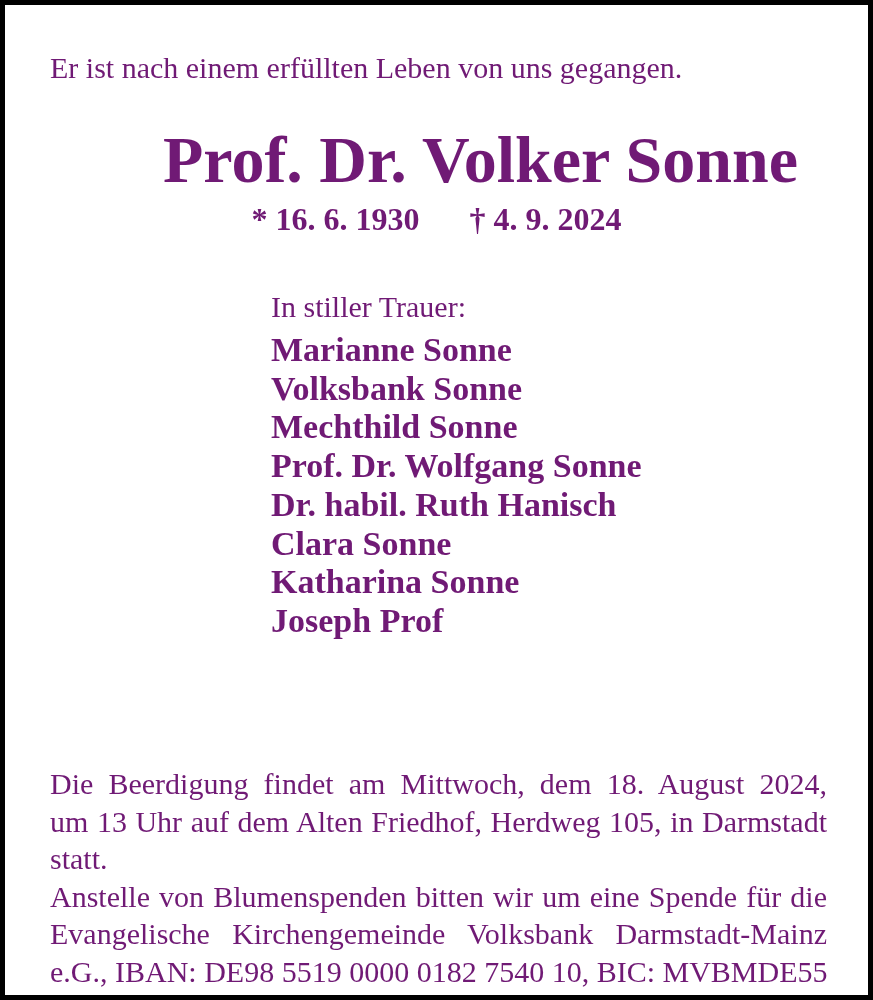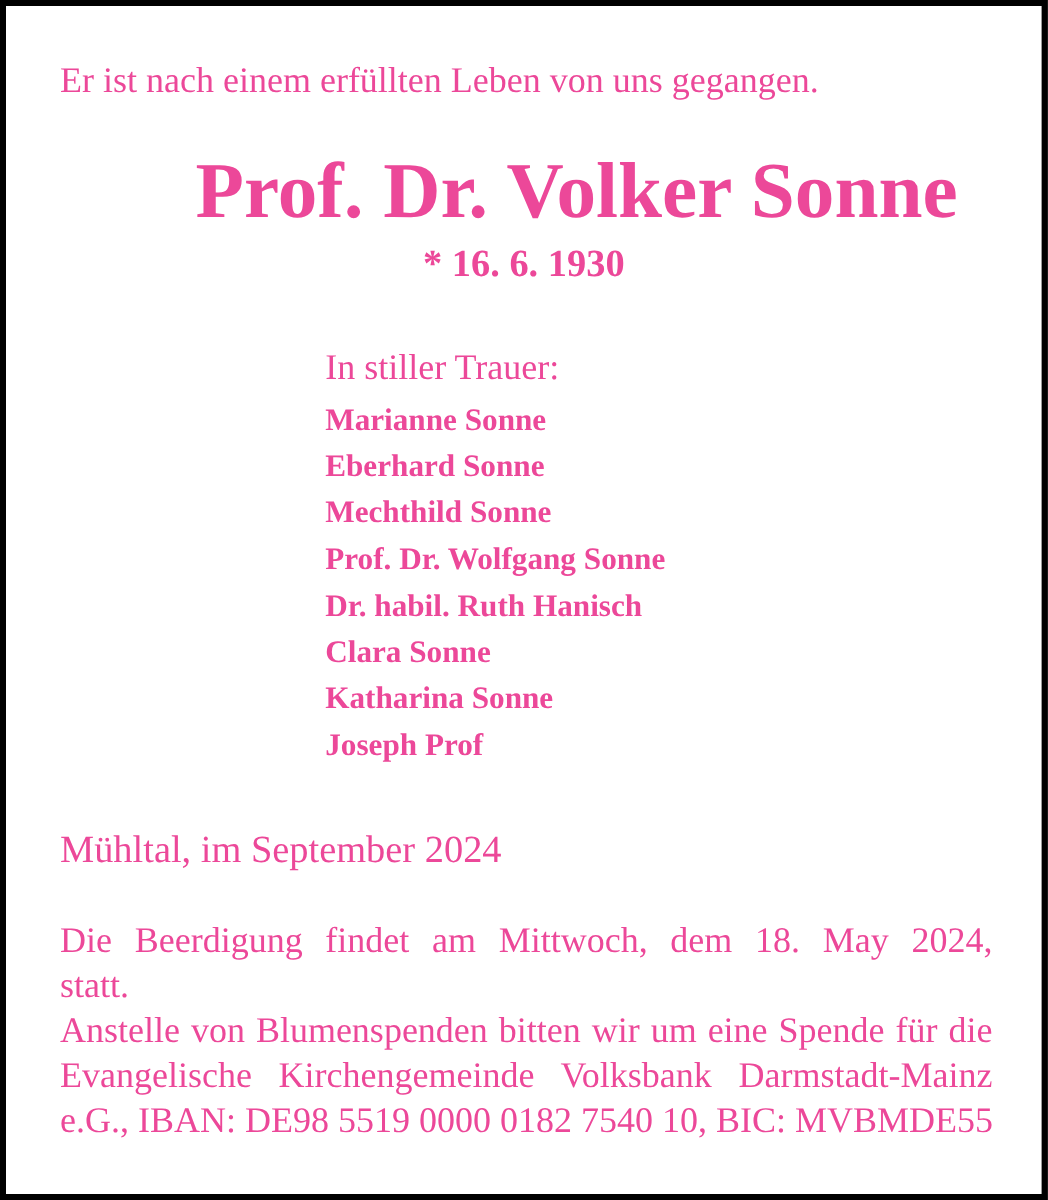--- a/index.html
+++ b/index.html
@@ -7,21 +7,21 @@
     padding: 0;
     background: #000000;
   }
   .page {
     position: relative;
     width: 873px;
     height: 1000px;
     background: #000000;
     overflow: hidden;
     font-family: "Liberation Serif", "DejaVu Serif", serif;
-    color: #ec4899;
+    color: #701a75;
   }
   .card {
     position: absolute;
     left: 5px;
     top: 5px;
     right: 5px;
     bottom: 5px;
     background: #ffffff;
   }
   .intro {
@@ -63,21 +63,21 @@
     left: 266px;
     top: 285px;
     font-size: 30px;
     line-height: 34px;
     white-space: nowrap;
   }
   .mourners {
     position: absolute;
     left: 266px;
     top: 326px;
-    font-size: 26px;
+    font-size: 34px;
     font-weight: bold;
     line-height: 38.7px;
   }
   .mourners div { white-space: nowrap; }
   .placedate {
     position: absolute;
     left: 45px;
     top: 684px;
     font-size: 32px;
     line-height: 36px;
@@ -106,39 +106,40 @@
 
 <div class="page">
   <div class="card">
 
     <div class="intro">Er ist nach einem erfüllten Leben von uns gegangen.</div>
 
     <h1 class="deceased">Prof. Dr. Volker Sonne</h1>
 
     <div class="dates">
       <span>* 16. 6. 1930</span>
+      <span>† 4. 9. 2024</span>
     </div>
 
     <div class="trauer">In stiller Trauer:</div>
 
     <div class="mourners">
       <div>Marianne Sonne</div>
-      <div>Eberhard Sonne</div>
+      <div>Volksbank Sonne</div>
       <div>Mechthild Sonne</div>
       <div>Prof. Dr. Wolfgang Sonne</div>
       <div>Dr. habil. Ruth Hanisch</div>
       <div>Clara Sonne</div>
       <div>Katharina Sonne</div>
       <div>Joseph Prof</div>
     </div>
 
-    <div class="placedate">Mühltal, im September 2024</div>
 
     <div class="bodytext">
-      <div class="line">Die Beerdigung findet am Mittwoch, dem 18. May 2024,</div>
+      <div class="line">Die Beerdigung findet am Mittwoch, dem 18. August 2024,</div>
+      <div class="line">um 13 Uhr auf dem Alten Friedhof, Herdweg 105, in Darmstadt</div>
       <div class="line last">statt.</div>
       <div class="line">Anstelle von Blumenspenden bitten wir um eine Spende für die</div>
       <div class="line">Evangelische Kirchengemeinde Volksbank Darmstadt-Mainz</div>
       <div class="line last">e.G., IBAN: DE98 5519 0000 0182 7540 10, BIC: MVBMDE55</div>
     </div>
 
   </div>
 </div>
 
 </body></html>

